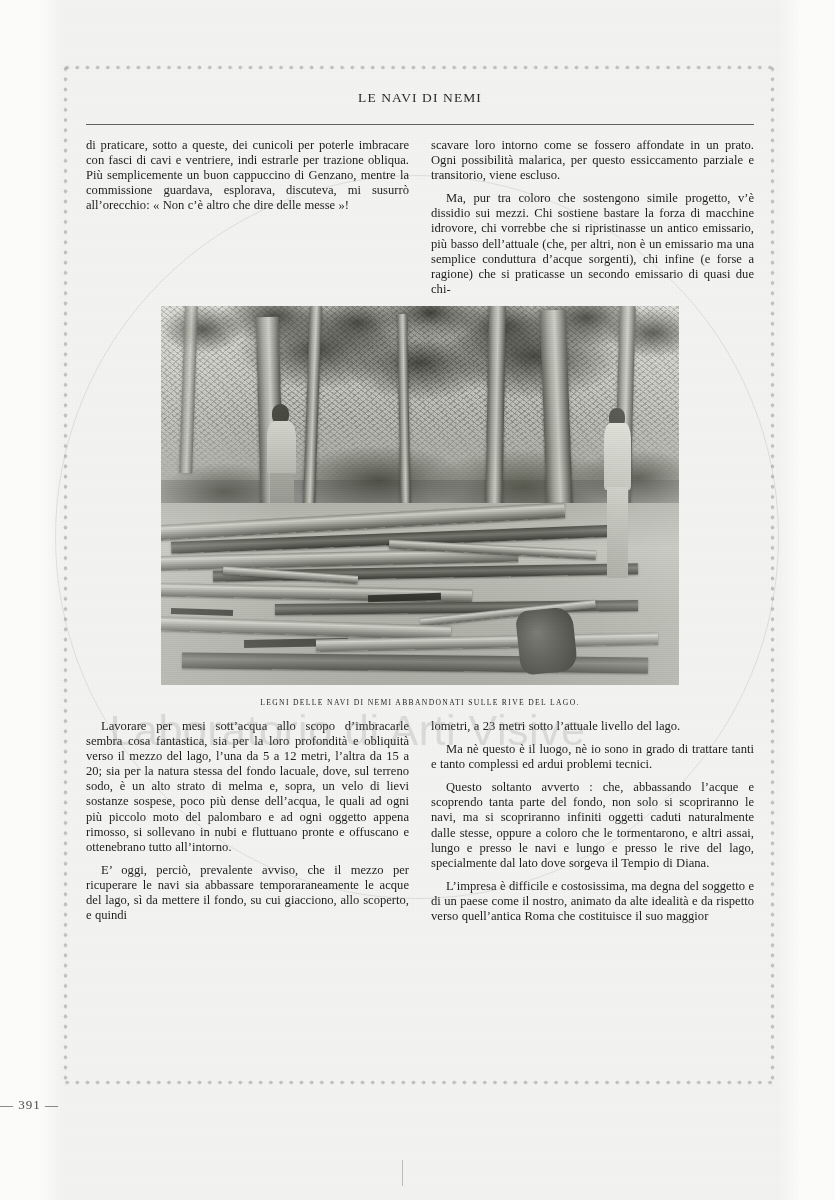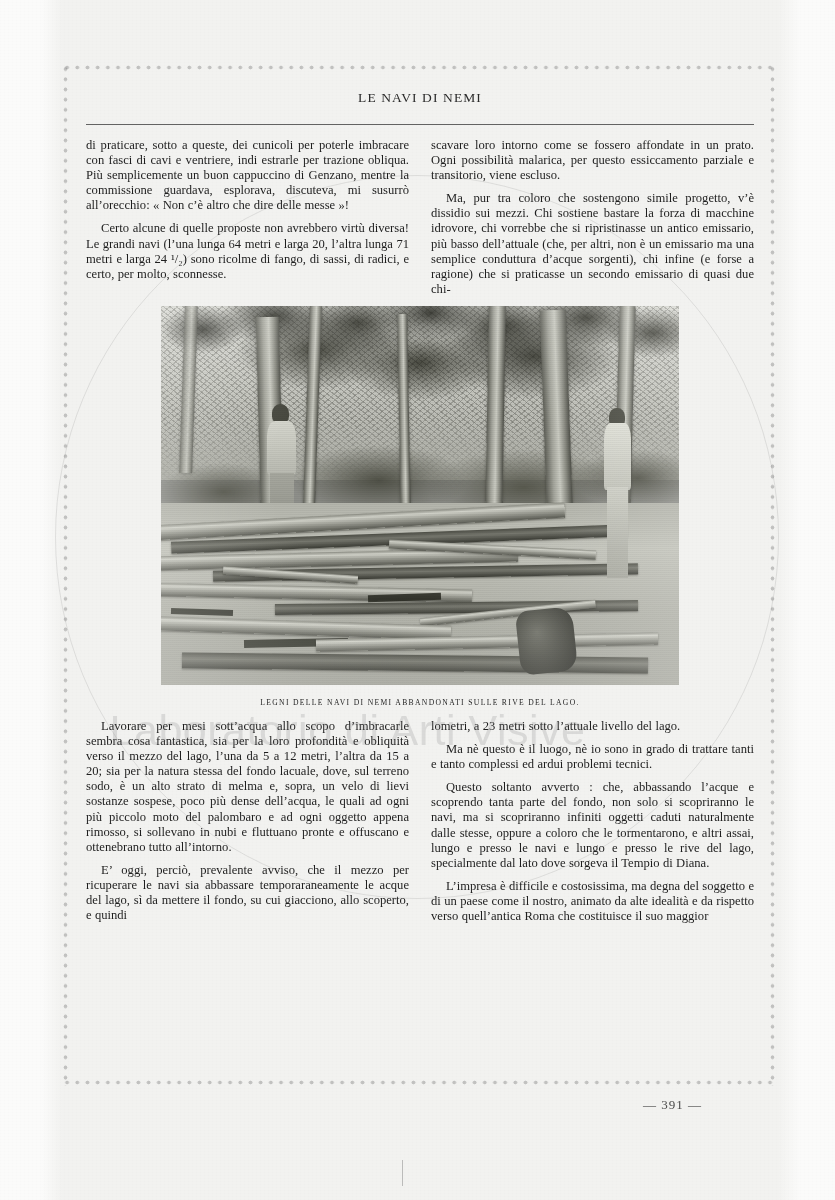--- a/index.html
+++ b/index.html
@@ -310,21 +310,21 @@
   }
   #wm-line1 { top: 706px; font-size: 43px; }
   #wm-line2 { top: 776px; font-size: 43px; }
 
   
   #page-number {
     position: absolute;
     left: 0;
     top: 1097px;
     width: 702px;
-    text-align: right;
+    text-align: left;
     font-size: 13px;
     color: #4a4a4a;
     letter-spacing: 1px;
   }
   #spine-mark {
     position: absolute;
     left: 402px;
     top: 1160px;
     width: 1px;
     height: 26px;
@@ -345,21 +345,20 @@
   <div class="dot-col" id="frame-right"></div>
 
   <div id="page-content">
 
     <div id="running-head">LE NAVI DI NEMI</div>
     <div id="head-rule"></div>
 
     <div class="cols">
       <div class="col">
         <p>di praticare, sotto a queste, dei cunicoli per poterle imbracare con fasci di cavi e ventriere, indi estrarle per trazione obliqua. Più semplicemente un buon cappuccino di Genzano, mentre la commissione guardava, esplorava, discuteva, mi susurrò all’orecchio: « Non c’è altro che dire delle messe »!</p>
-        <p class="indent">Certo alcune di quelle proposte non avrebbero virtù diversa! Le grandi navi (l’una lunga 64 metri e larga 20, l’altra lunga 71 metri e larga 24 ¹/₂) sono ricolme di fango, di sassi, di radici, e certo, per molto, sconnesse.</p>
       </div>
       <div class="col">
         <p>scavare loro intorno come se fossero affondate in un prato. Ogni possibilità malarica, per questo essiccamento parziale e transitorio, viene escluso.</p>
         <p class="indent">Ma, pur tra coloro che sostengono simile progetto, v’è dissidio sui mezzi. Chi sostiene bastare la forza di macchine idrovore, chi vorrebbe che si ripristinasse un antico emissario, più basso dell’attuale (che, per altri, non è un emissario ma una semplice conduttura d’acque sorgenti), chi infine (e forse a ragione) che si praticasse un secondo emissario di quasi due chi-</p>
       </div>
     </div>
 
     <div id="photo-block">
       <div id="photo-frame">
         <div id="photo">

